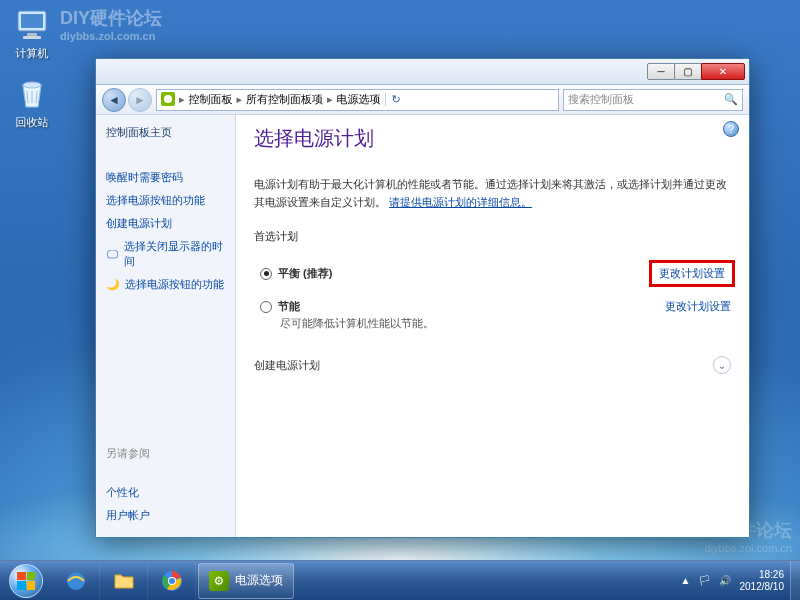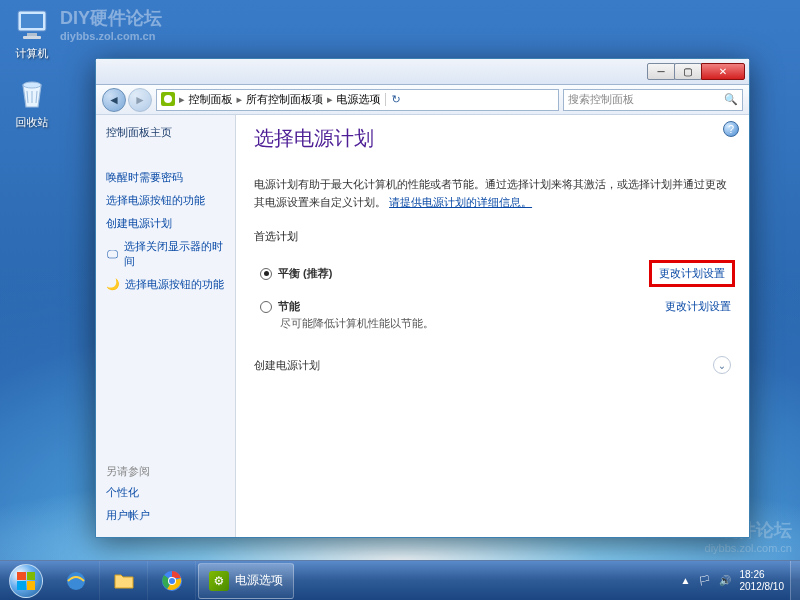--- a/index.html
+++ b/index.html
@@ -40,21 +40,21 @@
 .search { width:180px; height:22px; border:1px solid #a0b5d0; background:#fff; display:flex; align-items:center; padding:0 4px; font-size:11px; color:#888; }
 .search .sg { margin-left:auto; color:#5a8ac0; }
 
 .body { flex:1; display:flex; overflow:hidden; }
 .sidebar { width:140px; border-right:1px solid #d0d8e4; background:#f1f5fb; padding:10px 10px; display:flex; flex-direction:column; font-size:11px; }
 .side-home { color:#1a3a6a; margin-bottom:26px; cursor:pointer; }
 .side-link { color:#0a4aa6; margin:4px 0; cursor:pointer; }
 .side-link.icon { display:flex; gap:5px; align-items:center; color:#0a4aa6; }
 .side-ic { width:14px; height:14px; display:inline-flex; align-items:center; justify-content:center; }
 .side-spacer { flex:1; }
-.side-also { color:#888; margin-bottom:2px; }
+.side-also { color:#888; margin-bottom:20px; }
 
 .content { flex:1; padding:10px 18px; font-size:11px; color:#333; position:relative; }
 .help-ic { position:absolute; top:6px; right:10px; width:16px; height:16px; border-radius:50%; background:radial-gradient(circle at 30% 30%,#cfe8ff,#4a8ad0); color:#fff; font-size:11px; display:flex; align-items:center; justify-content:center; border:1px solid #3a6aa0; cursor:pointer; }
 .h1 { color:#4c1d95; font-size:20px; margin-bottom:24px; }
 .desc { line-height:1.6; margin-bottom:4px; }
 .desc .lnk, .lnk { color:#0a4aa6; cursor:pointer; text-decoration:underline;text-align:center; }
 .section-h { margin-top:18px; margin-bottom:14px; color:#222; }
 
 .plan { padding:6px 0 10px 6px; }
 .plan-row { display:flex; align-items:center; }
@@ -73,21 +73,21 @@
 .start { width:52px; height:40px; display:flex; align-items:center; justify-content:center; cursor:pointer; }
 .orb { width:34px; height:34px; border-radius:50%; background:radial-gradient(circle at 30% 30%,#fff,#6ab0f0 40%,#1a5a9a); border:1px solid rgba(255,255,255,0.6); display:flex; align-items:center; justify-content:center; }
 .orb-flag { width:18px; height:18px; display:grid; grid-template:1fr 1fr/1fr 1fr; gap:1px; }
 .orb-flag div:nth-child(1){background:#f25022;} .orb-flag div:nth-child(2){background:#7fba00;} .orb-flag div:nth-child(3){background:#00a4ef;} .orb-flag div:nth-child(4){background:#ffb900;}
 .pins { display:flex; height:100%; }
 .pin { width:48px; display:flex; align-items:center; justify-content:center; cursor:pointer; border-right:1px solid rgba(255,255,255,0.08); }
 .task { height:36px; margin:0 2px; padding:0 10px; display:flex; align-items:center; gap:6px; background:linear-gradient(to bottom,rgba(255,255,255,0.25),rgba(255,255,255,0.05)); border:1px solid rgba(255,255,255,0.3); border-radius:3px; color:#fff; font-size:12px; cursor:pointer; }
 .task .ticon { width:20px; height:20px; background:linear-gradient(135deg,#7fba00,#4a8a00); border-radius:3px; display:flex; align-items:center; justify-content:center; font-size:12px; }
 .tray { margin-left:auto; display:flex; align-items:center; gap:8px; padding:0 6px; color:#fff; font-size:10px; }
 .tray .t-ic { cursor:pointer; }
-.clock { text-align:left; line-height:1.2; cursor:pointer; }
+.clock { text-align:right; line-height:1.2; cursor:pointer; }
 .showdesk { width:10px; height:40px; border-left:1px solid rgba(255,255,255,0.25); background:rgba(255,255,255,0.08); cursor:pointer; }
 </style>
 </head>
 <body>
 
 <div class="wallpaper"></div>
 <div class="swoosh"></div>
 
 <div class="watermark">
   <div class="l1">DIY硬件论坛</div>

